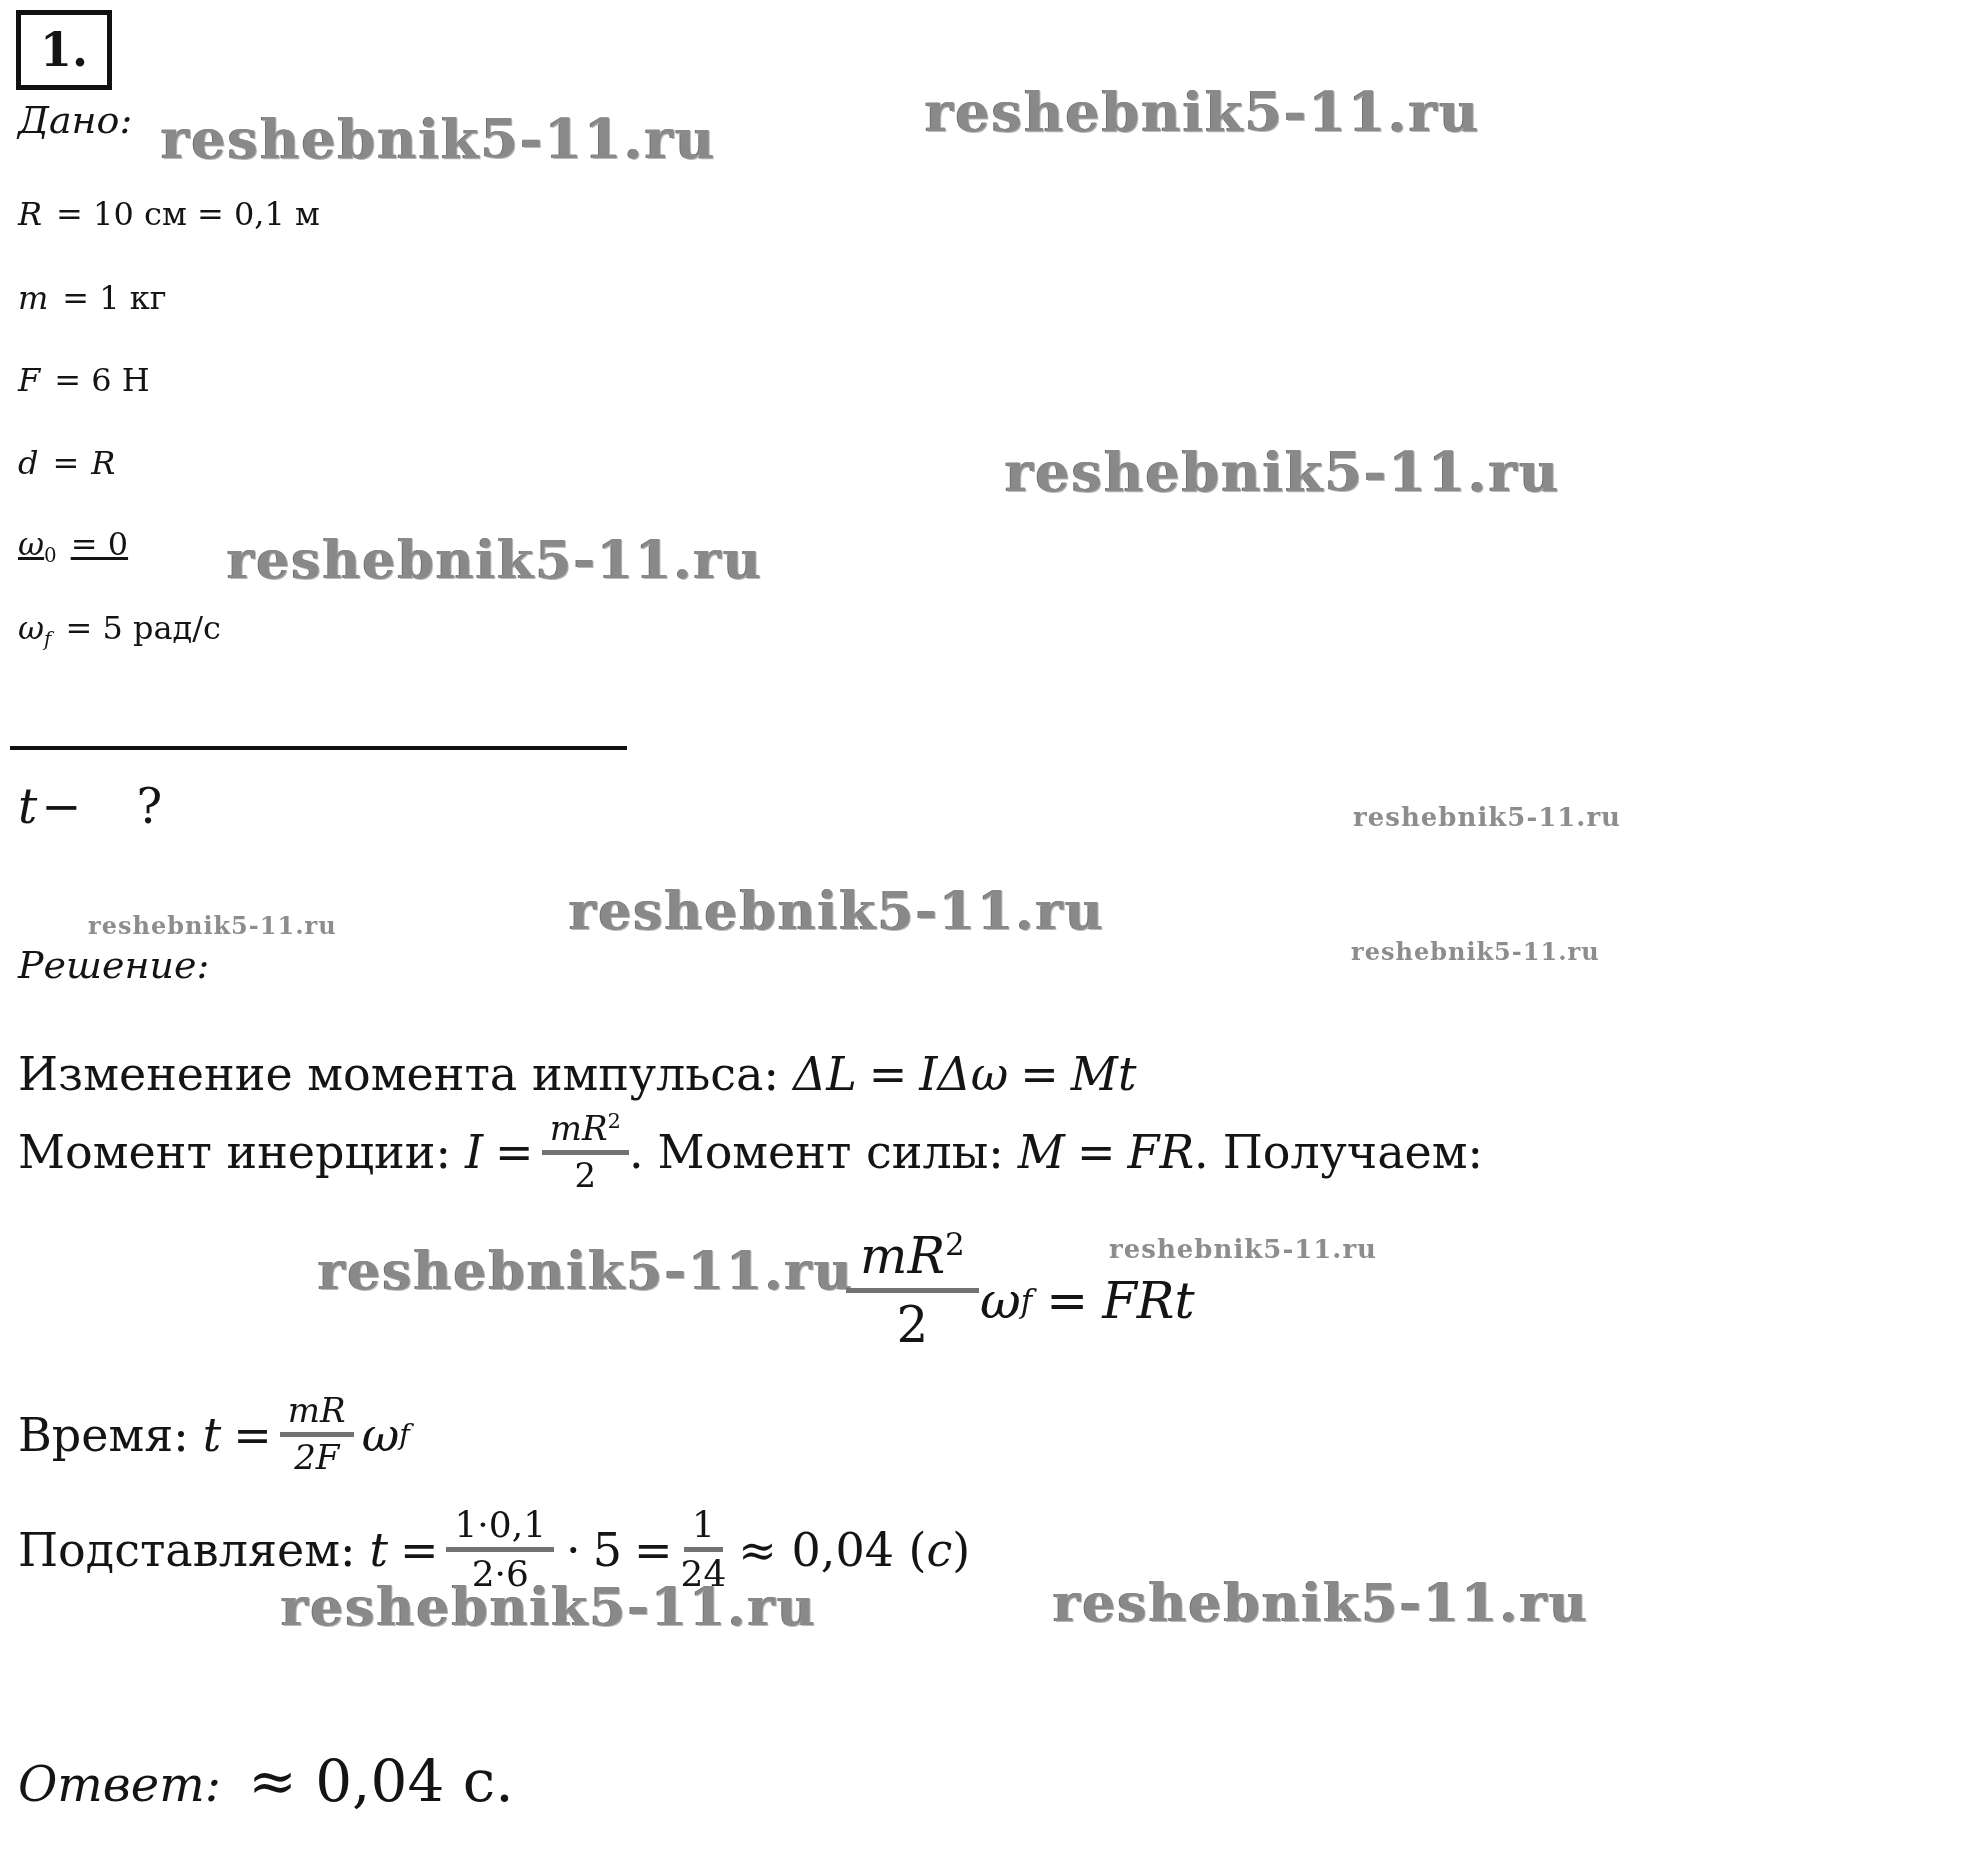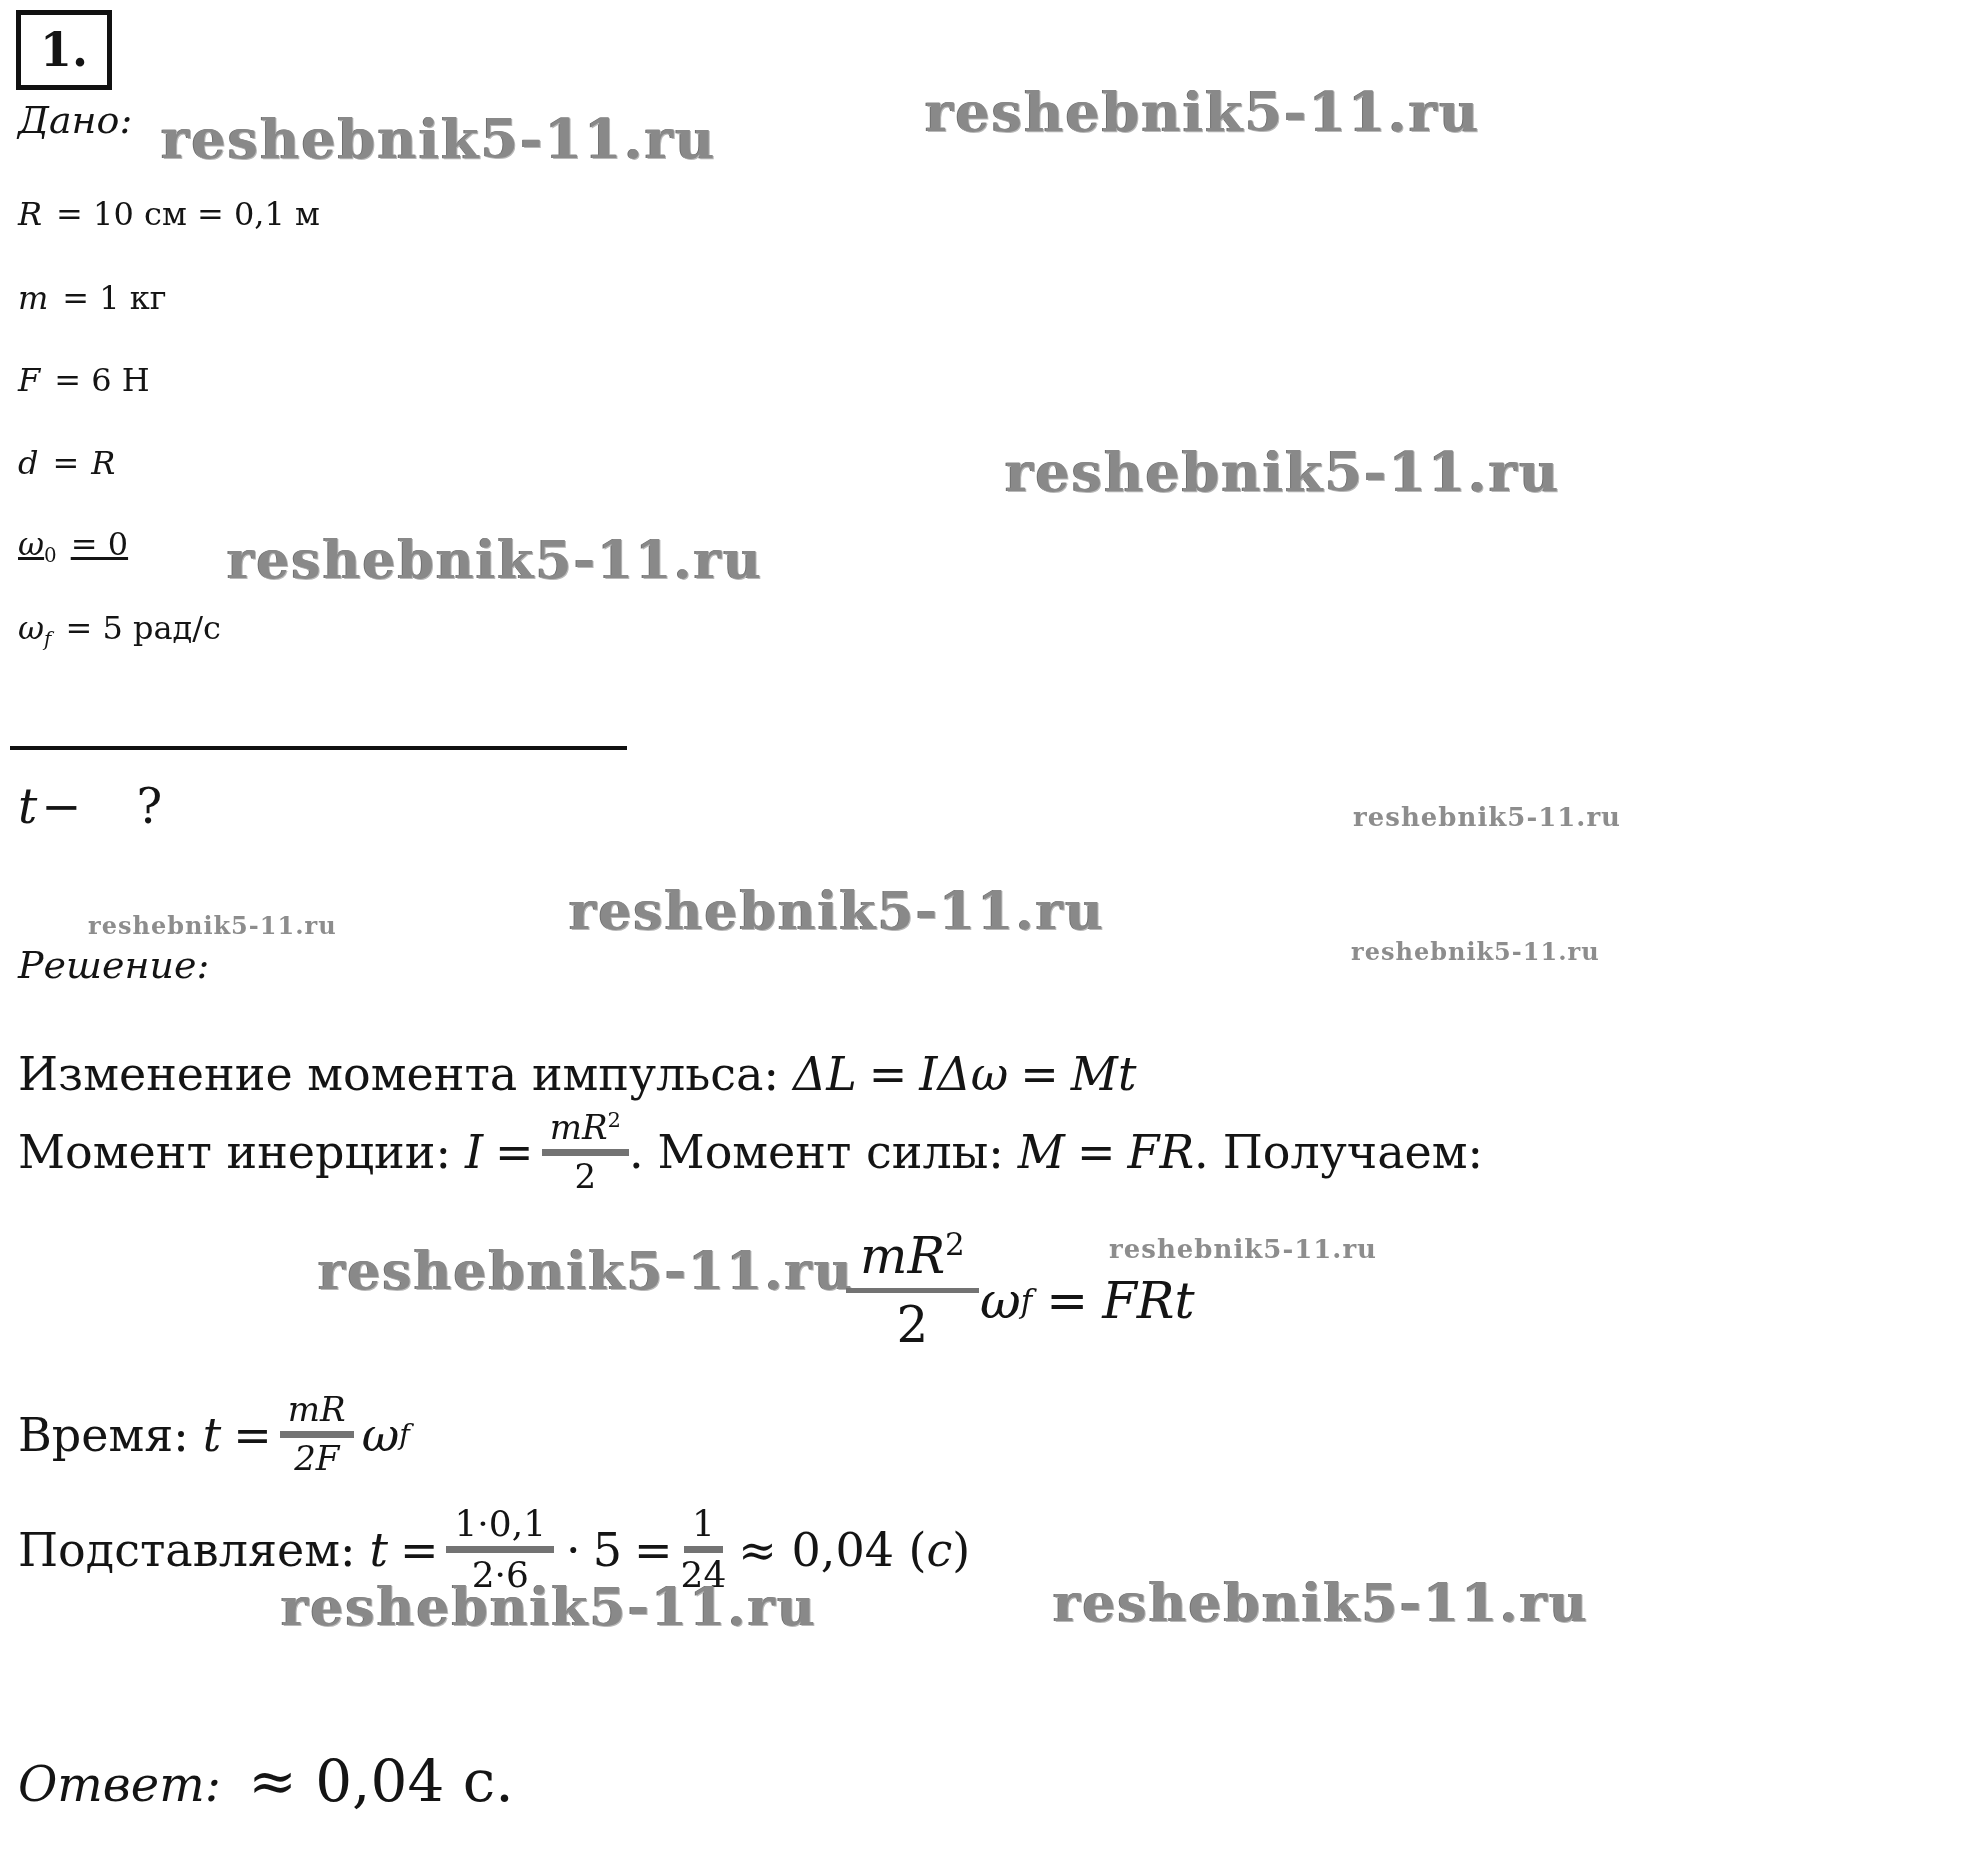--- a/index.html
+++ b/index.html
@@ -25,21 +25,21 @@
   .grow .eq{margin-left:14px;}
   sub{font-size:0.62em;}
   sup{font-size:0.62em;}
   
   .divider{position:absolute;left:10px;top:746px;width:617px;height:0;border-top:4px solid #111;}
   
   .line{position:absolute;display:flex;align-items:center;font-size:46px;}
   .ml8{margin-left:8px;}.ml12{margin-left:12px;}.ml14{margin-left:14px;}
   
   .frac{display:inline-flex;flex-direction:column;align-items:center;text-align:center;line-height:1.05;}
-  .frac .num{padding:0 8px 3px;border-bottom:7px solid #737373;}
+  .frac .num{padding:0 8px 3px;border-bottom:5px solid #737373;}
   .frac .den{padding-top:3px;}
   .frac.small{font-size:34px;}
   .frac.med{font-size:36px;}
   .frac.big{font-size:50px;}
   .frac.big .num{border-bottom-width:5px;padding:0 14px 6px;}
   .frac.big .den{padding-top:6px;}
   .ctail{position:absolute;display:flex;align-items:center;font-size:50px;}
 </style>
 </head>
 <body>

